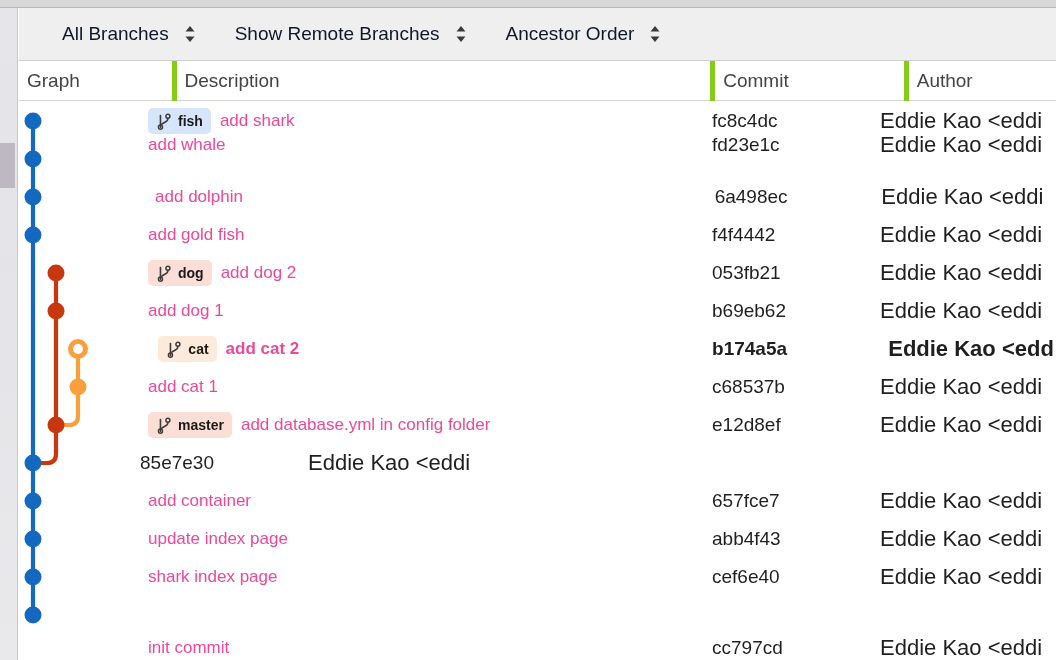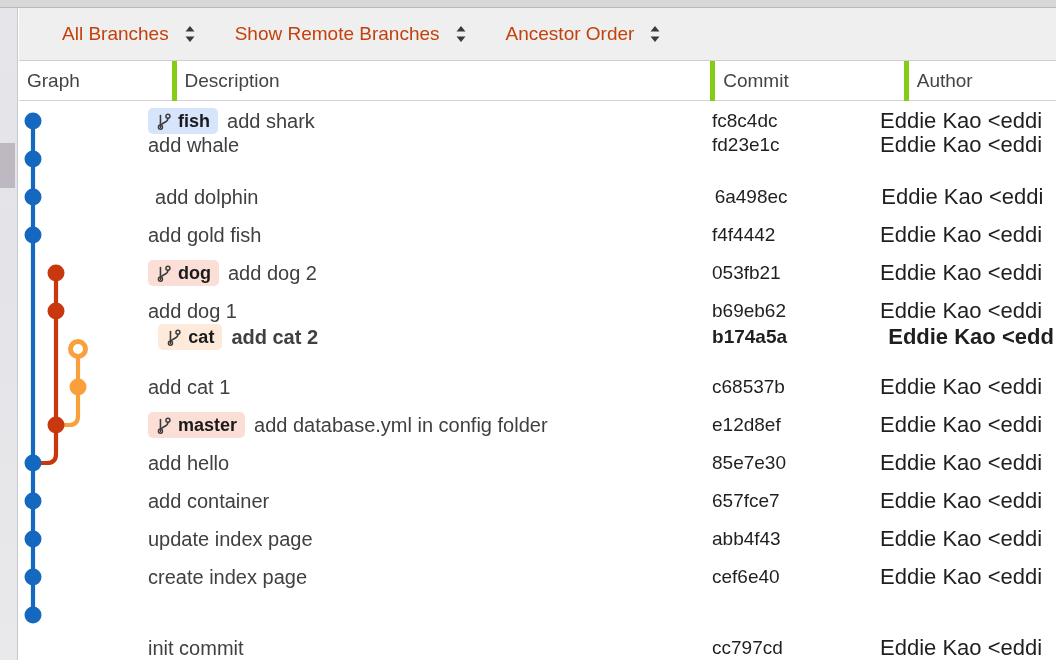--- a/index.html
+++ b/index.html
@@ -35,21 +35,21 @@
     background: #efefef;
     border-bottom: 1px solid #cfcfcf;
     display: flex; align-items: center;
   }
   .popup-btn {
     display: flex; align-items: center; height: 34px;
     padding: 0 6px 0 10px; cursor: default;
     background: transparent; border: none;
   }
   .popup-btn .pb-label {
-    font-size: 19px; color: #c2410c; white-space: nowrap;
+    font-size: 19px; color: #0f172a; white-space: nowrap;
     font-family: "Liberation Sans", sans-serif;
   }
   .popup-btn .pb-chev {
     margin-left: 14px; display: flex; flex-direction: column;
     align-items: center; justify-content: center; line-height: 0;
   }
   .popup-btn .pb-chev svg { display: block; }
   .tb-gap-1 { width: 22px; }
   .tb-gap-2 { width: 22px; }
   .tb-lead { width: 33px; }
@@ -81,33 +81,33 @@
     position: absolute; left: 0; width: 1037px; height: 38px;
     display: flex; align-items: center;
   }
   .cell-graph  { width: 121px; height: 38px; }
   .cell-desc   { width: 572px; height: 38px; display: flex; align-items: center;
                  padding-left: 8px; overflow: hidden; }
   .cell-commit { width: 168px; height: 38px; display: flex; align-items: center;
                  font-size: 19px; color: #1f1f1f; }
   .cell-author { width: 176px; height: 38px; display: flex; align-items: center;
                  font-size: 22px; color: #1f1f1f; white-space: nowrap; overflow: visible; }
-  .msg { font-size: 20px; color: #404040; white-space: nowrap; }
+  .msg { font-size: 17px; color: #ec4899; white-space: nowrap; }
   .row.selected .msg,
   .row.selected .cell-commit,
   .row.selected .cell-author { font-weight: bold; }
 
   
   .badge {
     display: inline-flex; align-items: center; gap: 5px;
     height: 26px; padding: 0 8px; border-radius: 5px;
     margin-right: 9px; flex: 0 0 auto; cursor: default;
   }
   .badge .bname {
-    font-size: 18px; font-weight: bold; color: #1a1a1a; white-space: nowrap;
+    font-size: 14px; font-weight: bold; color: #1a1a1a; white-space: nowrap;
   }
   .badge svg { display: block; }
 
   
   .graph-layer {
     position: absolute; left: 0; top: 0; width: 121px; height: 558px;
     pointer-events: none;
   }
 </style>
 </head>
@@ -250,21 +250,21 @@
           <div class="cell-author">Eddie Kao &lt;eddi</div>
         </div>
         <div class="row" style="top: 190px;">
           <div class="cell-graph"></div>
           <div class="cell-desc">
             <span class="msg">add dog 1</span>
           </div>
           <div class="cell-commit">b69eb62</div>
           <div class="cell-author">Eddie Kao &lt;eddi</div>
         </div>
-        <div class="row selected" style="top: 216px; gap: 16px;">
+        <div class="row selected" style="top: 228px; gap: 16px;">
           <div class="cell-graph"></div>
           <div class="cell-desc">
             <span class="badge" style="background: rgb(253, 234, 218);">
               <span>
                 <svg width="17" height="17" viewBox="0 0 16 16">
                   <path d="M4.2 2.4 L4.2 13.6" stroke="#3c3c3c" stroke-width="1.5" fill="none" stroke-linecap="round"></path>
                   <circle cx="4.2" cy="13.3" r="1.9" fill="none" stroke="#3c3c3c" stroke-width="1.4"></circle>
                   <circle cx="11.2" cy="3.1" r="1.9" fill="none" stroke="#3c3c3c" stroke-width="1.4"></circle>
                   <path d="M11.2 5.1 C11.2 8.6 8.3 8.0 5.4 10.6" stroke="#3c3c3c" stroke-width="1.5" fill="none" stroke-linecap="round"></path>
                 </svg>
@@ -298,23 +298,20 @@
               </span>
               <span class="bname">master</span>
             </span>
             <span class="msg">add database.yml in config folder</span>
           </div>
           <div class="cell-commit">e12d8ef</div>
           <div class="cell-author">Eddie Kao &lt;eddi</div>
         </div>
         <div class="row" style="top: 342px;">
           <div class="cell-graph"></div>
-          <div class="cell-desc">
-            <span class="msg">add hello</span>
-          </div>
           <div class="cell-commit">85e7e30</div>
           <div class="cell-author">Eddie Kao &lt;eddi</div>
         </div>
         <div class="row" style="top: 380px;">
           <div class="cell-graph"></div>
           <div class="cell-desc">
             <span class="msg">add container</span>
           </div>
           <div class="cell-commit">657fce7</div>
           <div class="cell-author">Eddie Kao &lt;eddi</div>
@@ -323,21 +320,21 @@
           <div class="cell-graph"></div>
           <div class="cell-desc">
             <span class="msg">update index page</span>
           </div>
           <div class="cell-commit">abb4f43</div>
           <div class="cell-author">Eddie Kao &lt;eddi</div>
         </div>
         <div class="row" style="top: 456px;">
           <div class="cell-graph"></div>
           <div class="cell-desc">
-            <span class="msg">create index page</span>
+            <span class="msg">shark index page</span>
           </div>
           <div class="cell-commit">cef6e40</div>
           <div class="cell-author">Eddie Kao &lt;eddi</div>
         </div>
         <div class="row" style="top: 494px; margin-top: 33px;">
           <div class="cell-graph"></div>
           <div class="cell-desc">
             <span class="msg">init commit</span>
           </div>
           <div class="cell-commit">cc797cd</div>

